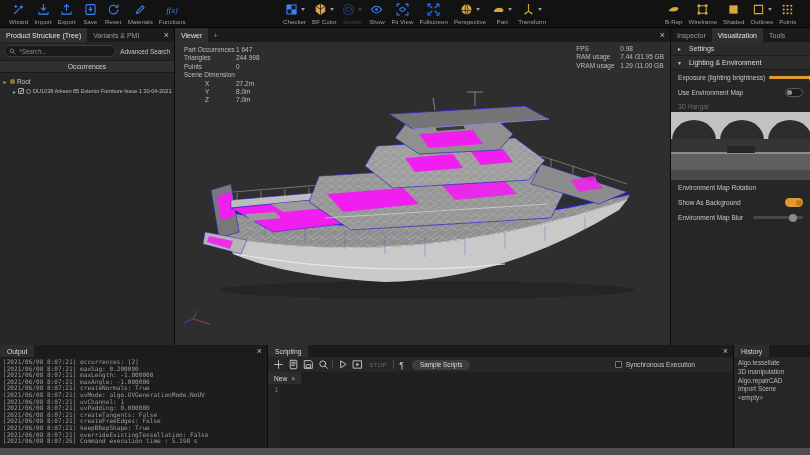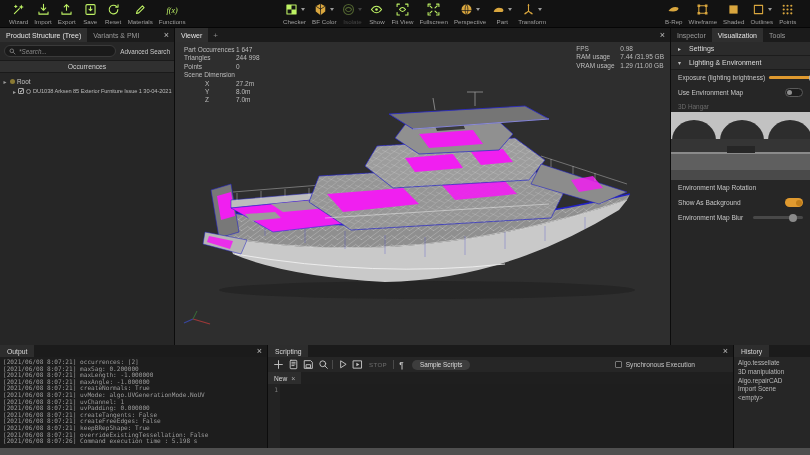--- a/index.html
+++ b/index.html
@@ -9,21 +9,21 @@
 
   
   .topbar { position:absolute; top:0; left:0; width:810px; height:28px; background:#121212; border-bottom:1px solid #060606; }
   .tb-group { position:absolute; top:0; height:28px; display:flex; align-items:flex-start; }
   .tb-left { left:6px; }
   .tb-mid { left:280px; }
   .tb-right { left:662px; }
   .tb-item { display:flex; flex-direction:column; align-items:center; padding:2px 3px 0 3px; min-width:23px; cursor:default; }
   .tb-item.disabled { opacity:.35; }
   .tb-icorow { display:flex; align-items:center; height:14px; }
-  .tb-ico { width:13px; height:13px; color:#bef264; display:inline-block; }
+  .tb-ico { width:13px; height:13px; color:#3b82f6; display:inline-block; }
   .tb-ico svg { width:13px; height:13px; display:block; }
   .tb-item.yellow .tb-ico { color:#d9a63e; }
   .chev { width:0; height:0; border-left:2.5px solid transparent; border-right:2.5px solid transparent; border-top:3px solid #9a9a9a; margin-left:3px; }
   .tb-label { font-size:6.2px; color:#9f9f9f; margin-top:2px; white-space:nowrap; }
 
   
   .main { position:absolute; top:28px; left:0; width:810px; height:317px; display:flex; }
   .panel { background:#262626; }
   .left-panel { width:175px; border-right:1px solid #0c0c0c; display:flex; flex-direction:column; }
   .viewer-panel { flex:1; display:flex; flex-direction:column; min-width:0; }

